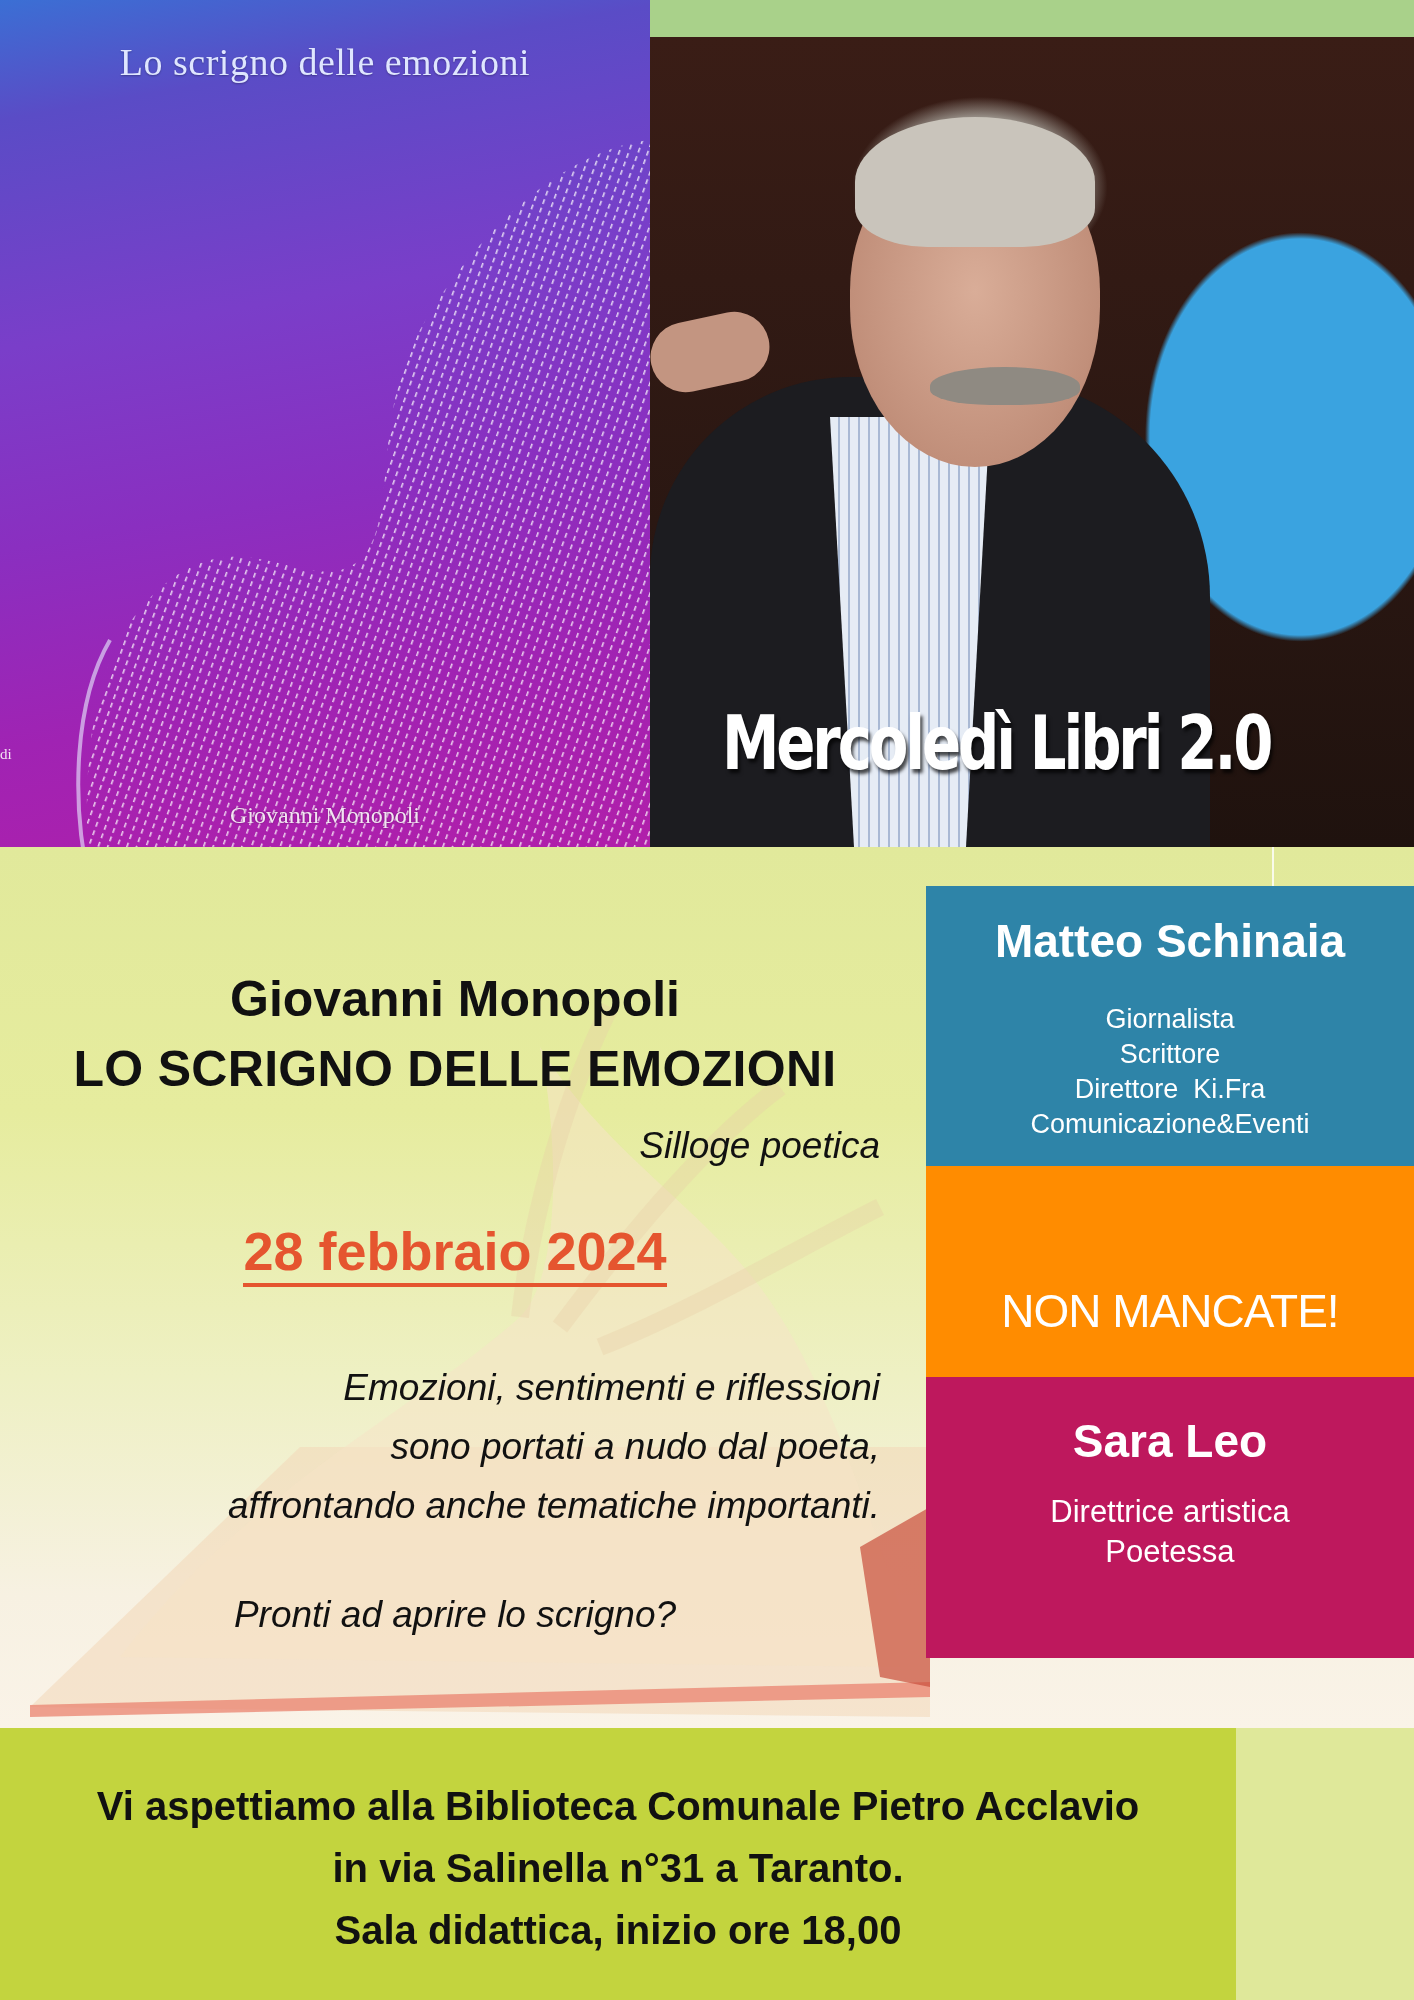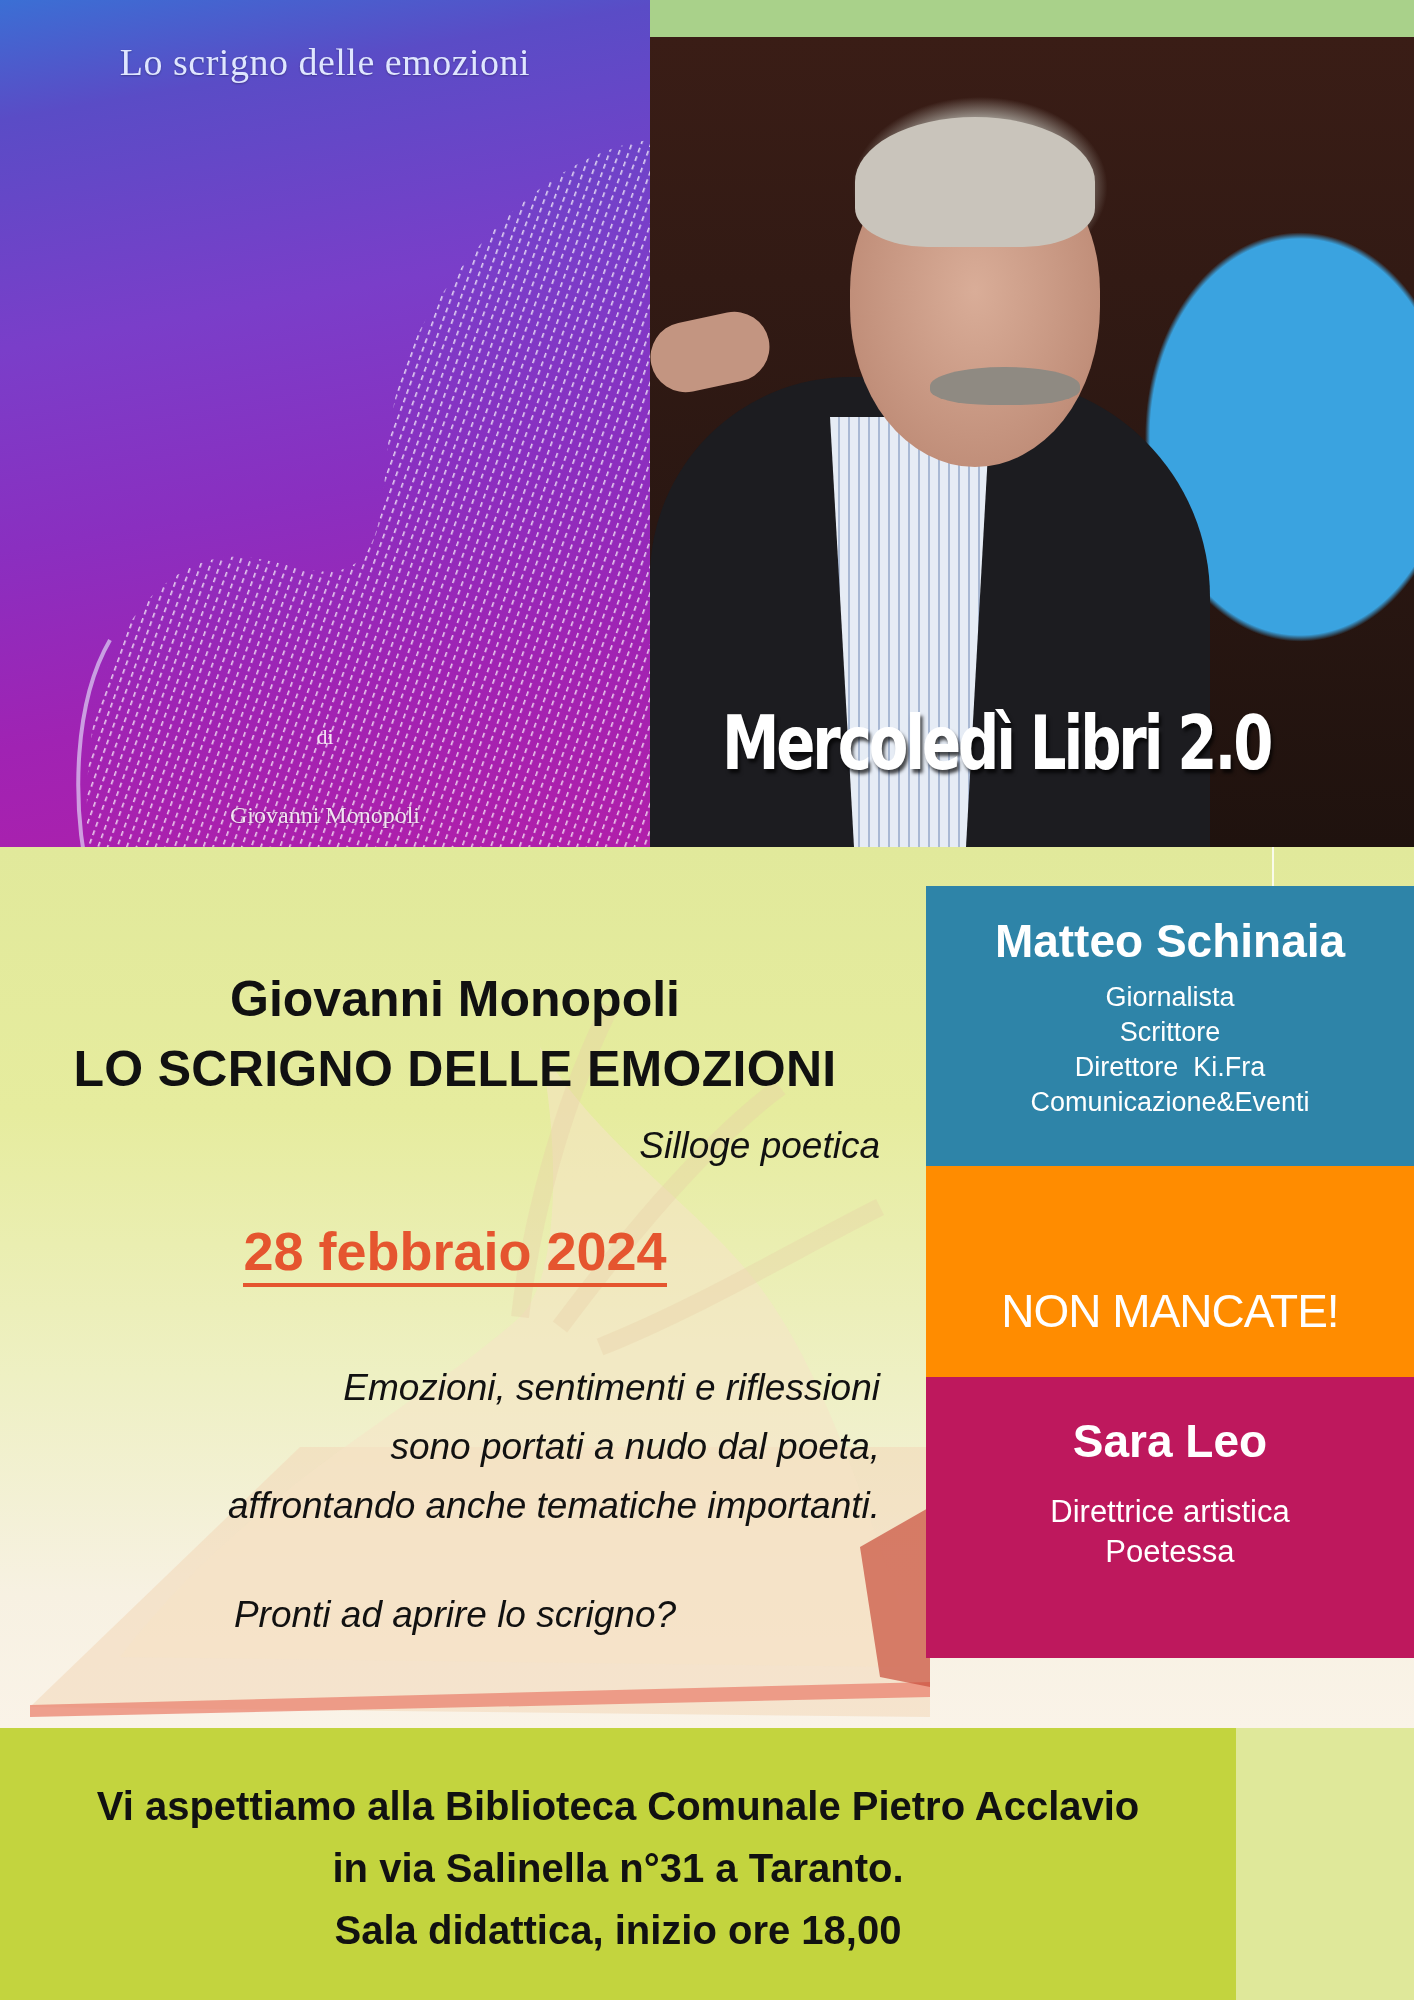--- a/index.html
+++ b/index.html
@@ -25,22 +25,22 @@
   .book-cover .wave {
     position: absolute; left: 0; top: 0; width: 650px; height: 886px;
   }
   .cover-title {
     position: absolute; left: 0; right: 0; top: 40px; text-align: center;
     font-family: "Liberation Serif", serif;
     color: #dfe6ff; font-size: 38px; letter-spacing: 0.5px;
     text-shadow: 0 1px 2px rgba(0,0,0,0.3);
   }
   .cover-di {
-    position: absolute; left: 0; right: 0; top: 724px; text-align: center;
-    font-family: "Liberation Serif", serif; color: #f3e3f3; font-size: 22px;
+    position: absolute; left: 0; right: 0; top: 746px; text-align: left;
+    font-family: "Liberation Serif", serif; color: #f3e3f3; font-size: 15px;
   }
   .cover-author {
     position: absolute; left: 0; right: 0; top: 802px; text-align: center;
     font-family: "Liberation Serif", serif; color: #f3e3f3; font-size: 24px;
     text-shadow: 0 0 2px rgba(0,0,0,0.4);
   }
 
   
   .photo {
     position: absolute; left: 650px; top: 37px; width: 764px; height: 810px;
@@ -120,21 +120,21 @@
   .question { top: 1594px; font-size: 37px; font-style: italic; }
 
   
   .box {
     position: absolute; left: 926px; width: 488px; color: #fff; text-align: center;
   }
   .box-blue    { top: 886px;  height: 280px; background: #2e84a8; }
   .box-orange  { top: 1166px; height: 281px; background: #ff8c00; }
   .box-magenta { top: 1377px; height: 281px; background: #be185d; }
   .box .name { font-size: 46px; font-weight: bold; margin-top: 28px; }
-  .box .roles { font-size: 27px; line-height: 35px; margin-top: 12px; }
+  .box .roles { font-size: 27px; line-height: 35px; margin-top: 34px; }
   .box-orange .cta {
     font-size: 46px; position: absolute; left: 0; right: 0; top: 118px;
     letter-spacing: -1px;
   }
   .box-magenta .name { margin-top: 37px; }
   .box-magenta .roles { font-size: 31px; line-height: 40px; margin-top: 24px; }
 
   
   .footer {
     position: absolute; left: 0; top: 1728px; width: 1236px; height: 272px;

